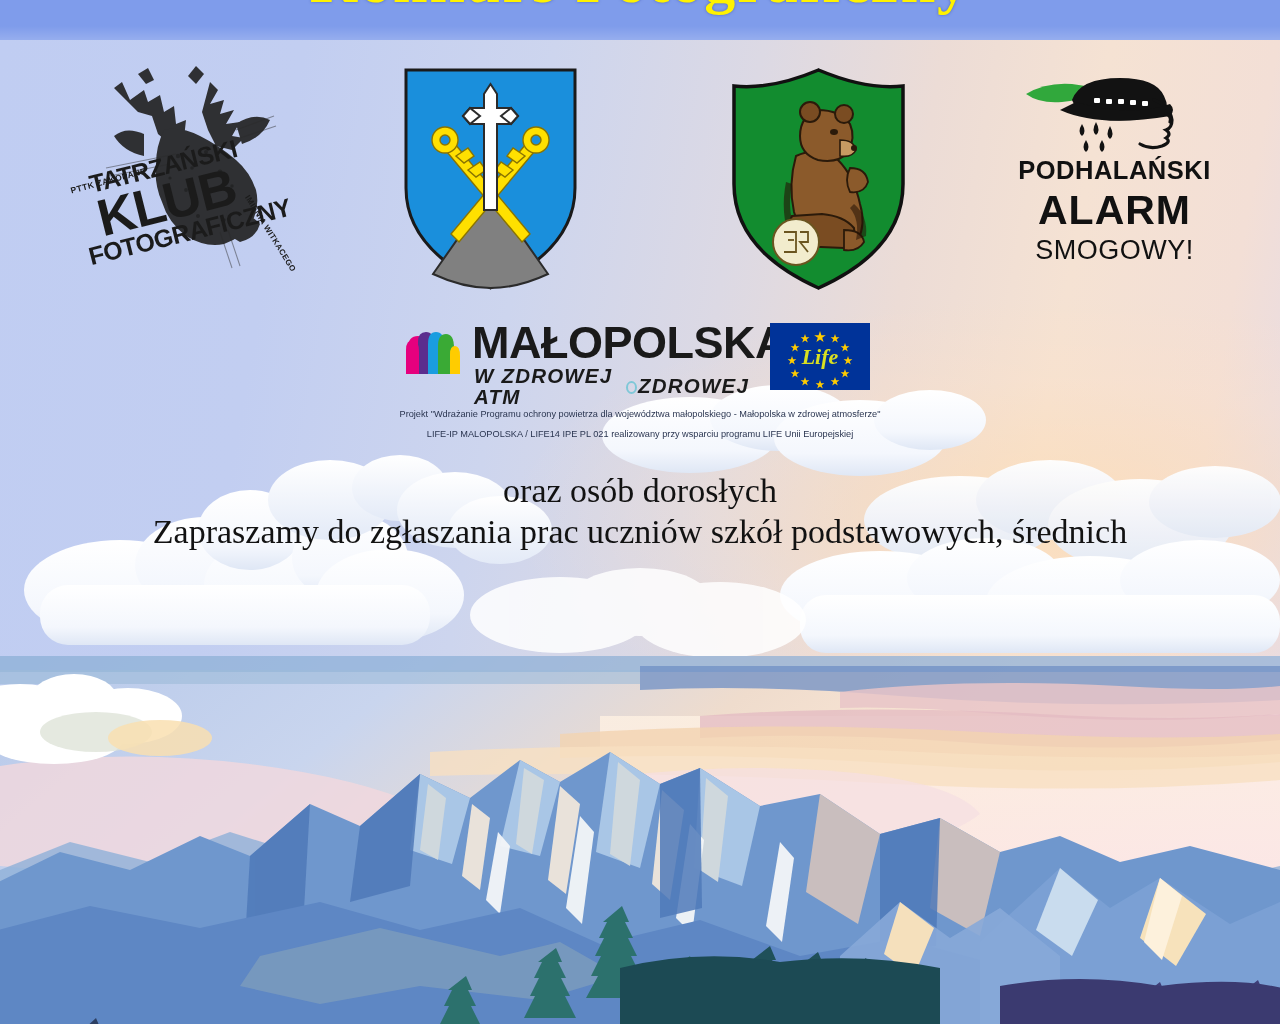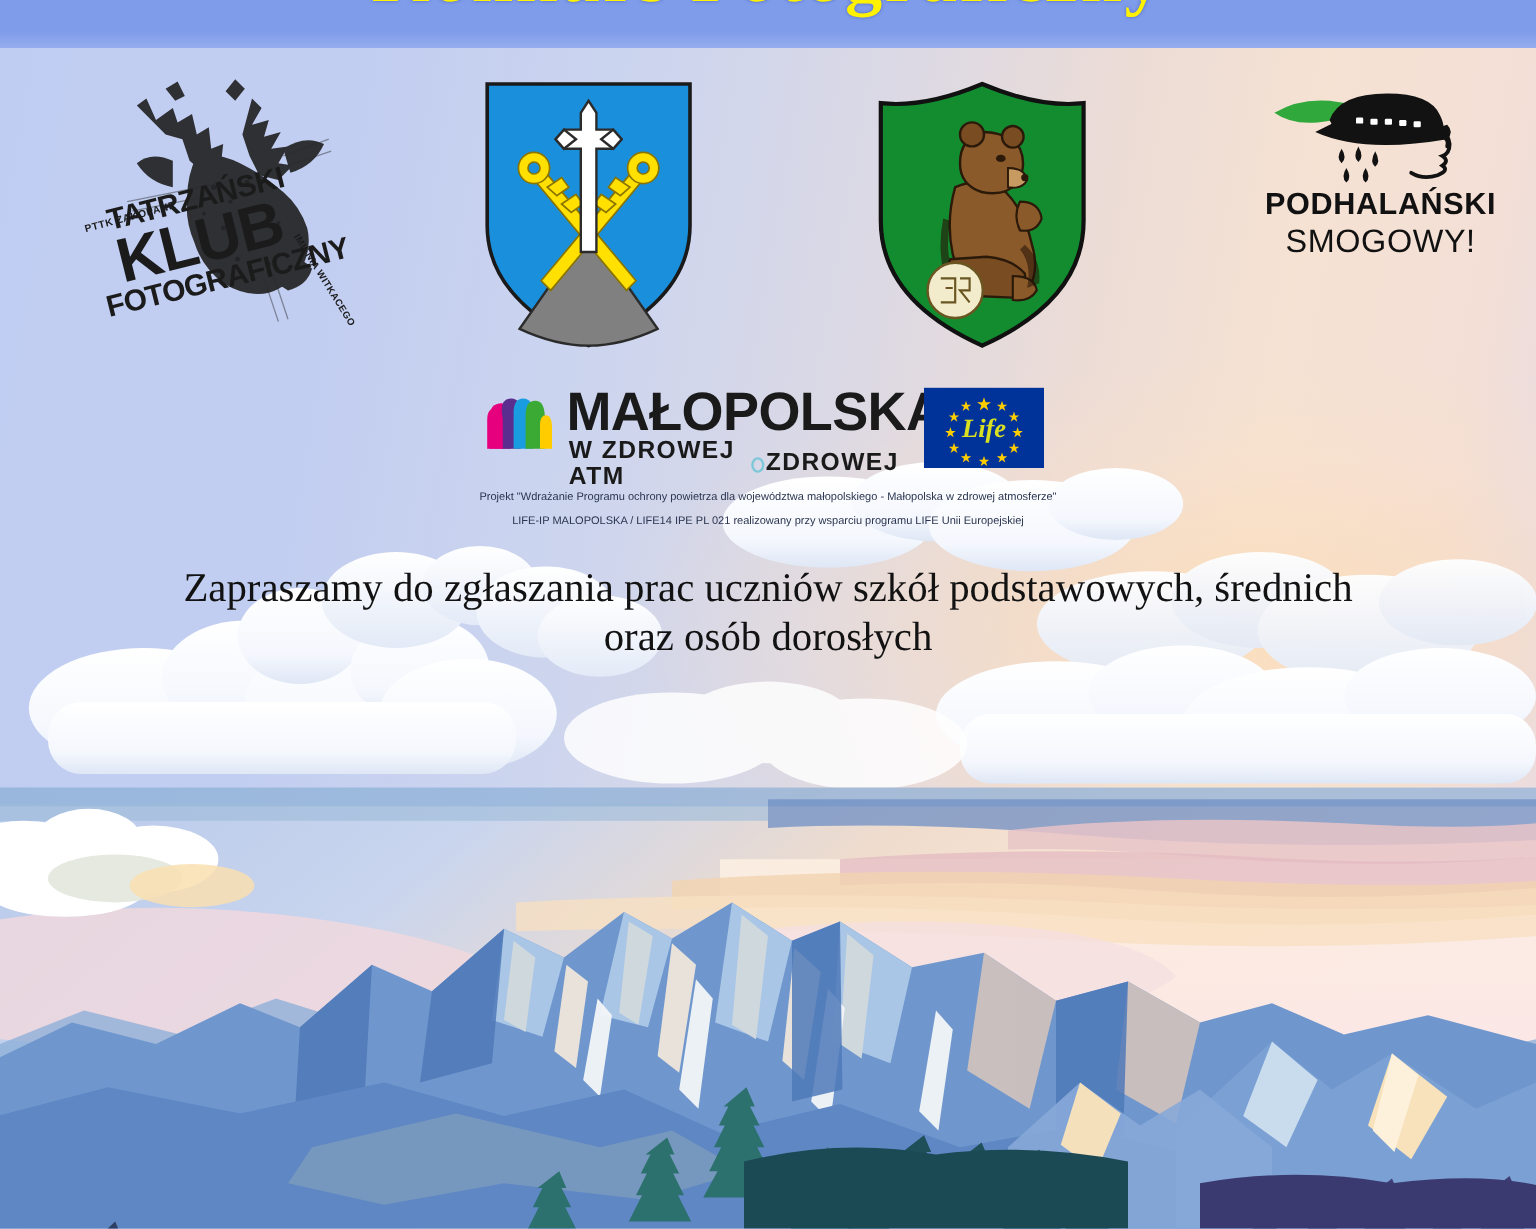--- a/index.html
+++ b/index.html
@@ -56,21 +56,21 @@
 
   
   .logorow {
     position:absolute; left:0; top:52px; width:1280px; height:240px; z-index:4;
   }
   .logo { position:absolute; }
 
   .logo-tkf { left:60px; top:8px; width:240px; height:245px; }
   .logo-zakopane { left:398px; top:12px; width:185px; height:230px; }
   .logo-tpn { left:726px; top:12px; width:185px; height:230px; }
-  .logo-pas { left:1048px; top:18px; width:205px; height:225px; }
+  .logo-pas { left:1012px; top:18px; width:205px; height:225px; }
 
   
   .tkf-wrap { position:relative; width:100%; height:100%; }
   .tkf-text {
     position:absolute; left:4px; top:112px; width:205px; height:130px;
     transform:rotate(-14deg); transform-origin:left top;
     color:#1b1b1b;
   }
   .tkf-l1 { font-family:"Liberation Sans", sans-serif; font-weight:bold; font-size:8.5px; letter-spacing:.5px; position:absolute; left:2px; top:14px; transform:rotate(-1deg); }
   .tkf-l2 { font-family:"Liberation Sans", sans-serif; font-weight:bold; font-size:25px; letter-spacing:-.5px; position:absolute; left:22px; top:4px; }
@@ -90,21 +90,21 @@
   .mal-logo-m { position:absolute; left:0; top:6px; width:58px; height:48px; }
   .mal-word {
     position:absolute; left:68px; top:-2px;
     font-family:"Liberation Sans", sans-serif; font-weight:bold;
     font-size:45px; letter-spacing:-.5px; color:#1a1a1a; line-height:1;
   }
   .mal-sub {
     position:absolute; left:70px; top:44px;
     font-family:"Liberation Sans", sans-serif; font-weight:bold;
     font-size:20.5px; letter-spacing:1.2px; color:#1a1a1a; line-height:1;
-    display:flex; align-items:center;
+    display:flex; align-items:center;font-style:italic;
   }
   .mal-sub .o-ring {
     display:inline-block; width:13px; height:13px; border:2.5px solid #7fc8d8;
     border-radius:50%; margin:0 1px; position:relative; top:1px;
   }
   .life-flag { position:absolute; left:770px; top:1px; width:100px; height:67px; }
 
   .fineprint {
     position:absolute; left:0; top:404px; width:1280px; z-index:4;
     text-align:center; color:#2a3550;
@@ -334,20 +334,21 @@
           <path d="M82 70 q5 8 0 12 q-5-4 0-12 Z"></path>
         </g>
 
         <g fill="none" stroke="#121212" stroke-width="3.2" stroke-linecap="round">
           <path d="M134 30 Q150 36 152 50 Q152 58 146 60 Q152 64 146 68 Q152 72 142 76 Q130 80 120 74"></path>
           <path d="M146 44 q6 2 4 8"></path>
         </g>
       </svg>
       <div class="pas-text">
         <div class="pas-l1">PODHALAŃSKI</div>
+        <div class="pas-l2">ALARM</div>
         <div class="pas-l3">SMOGOWY!</div>
       </div>
     </div>
   </div>
 
   <div class="mal-row">
     <div class="mal-block">
       <svg class="mal-logo-m" viewBox="0 0 58 48">
         <path d="M4 46 L4 20 Q4 8 14 8 Q22 8 22 20 L22 46 Z" fill="#e6007e"></path>
         <path d="M14 46 L14 14 Q14 4 22 4 Q30 4 30 16 L30 46 Z" fill="#5b2d8e"></path>
@@ -385,22 +386,22 @@
       <text x="50" y="41" text-anchor="middle" font-family="Liberation Serif, serif" font-size="22" font-style="italic" font-weight="bold" fill="#d9e021">Life</text>
     </svg>
   </div>
 
   <div class="fineprint">
     <div>Projekt "Wdrażanie Programu ochrony powietrza dla województwa małopolskiego - Małopolska w zdrowej atmosferze"</div>
     <div>LIFE-IP MALOPOLSKA / LIFE14 IPE PL 021 realizowany przy wsparciu programu LIFE Unii Europejskiej</div>
   </div>
 
   <div class="bodytext">
+    <div>oraz osób dorosłych</div>
     <div>Zapraszamy do zgłaszania prac uczniów szkół podstawowych, średnich</div>
-    <div>oraz osób dorosłych</div>
   </div>
 
   <div class="scene">
     <svg width="1280" height="368" viewBox="0 0 1280 368">
       <defs>
         <linearGradient id="sky2" x1="0" y1="0" x2="1" y2="0.35">
           <stop offset="0%" stop-color="#b7c9ea"></stop>
           <stop offset="30%" stop-color="#c9d5ee"></stop>
           <stop offset="55%" stop-color="#efdccd"></stop>
           <stop offset="75%" stop-color="#fbe7d5"></stop>

